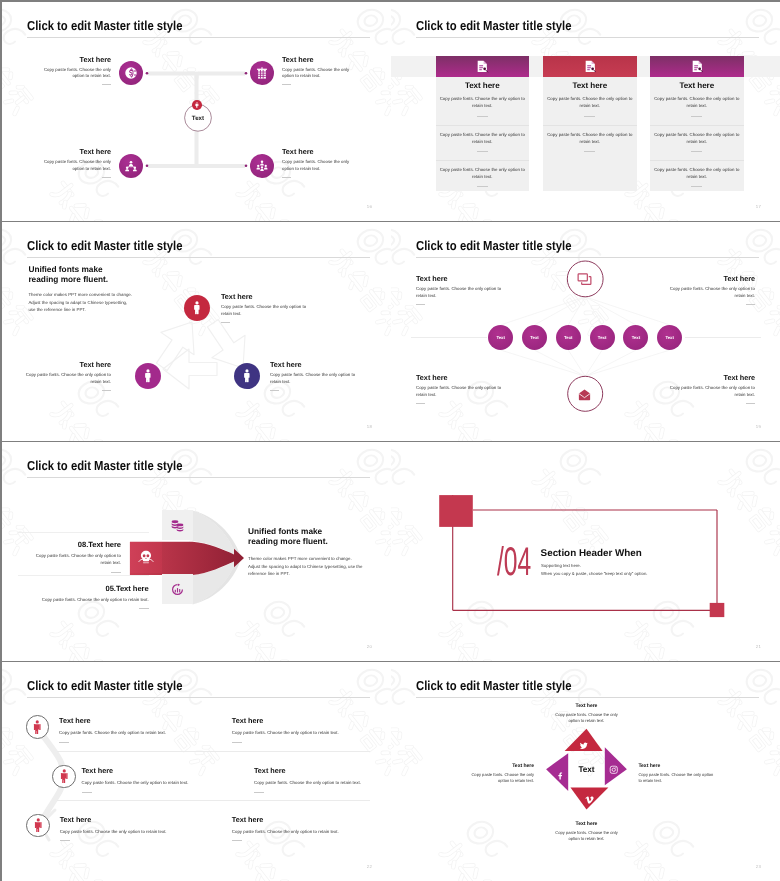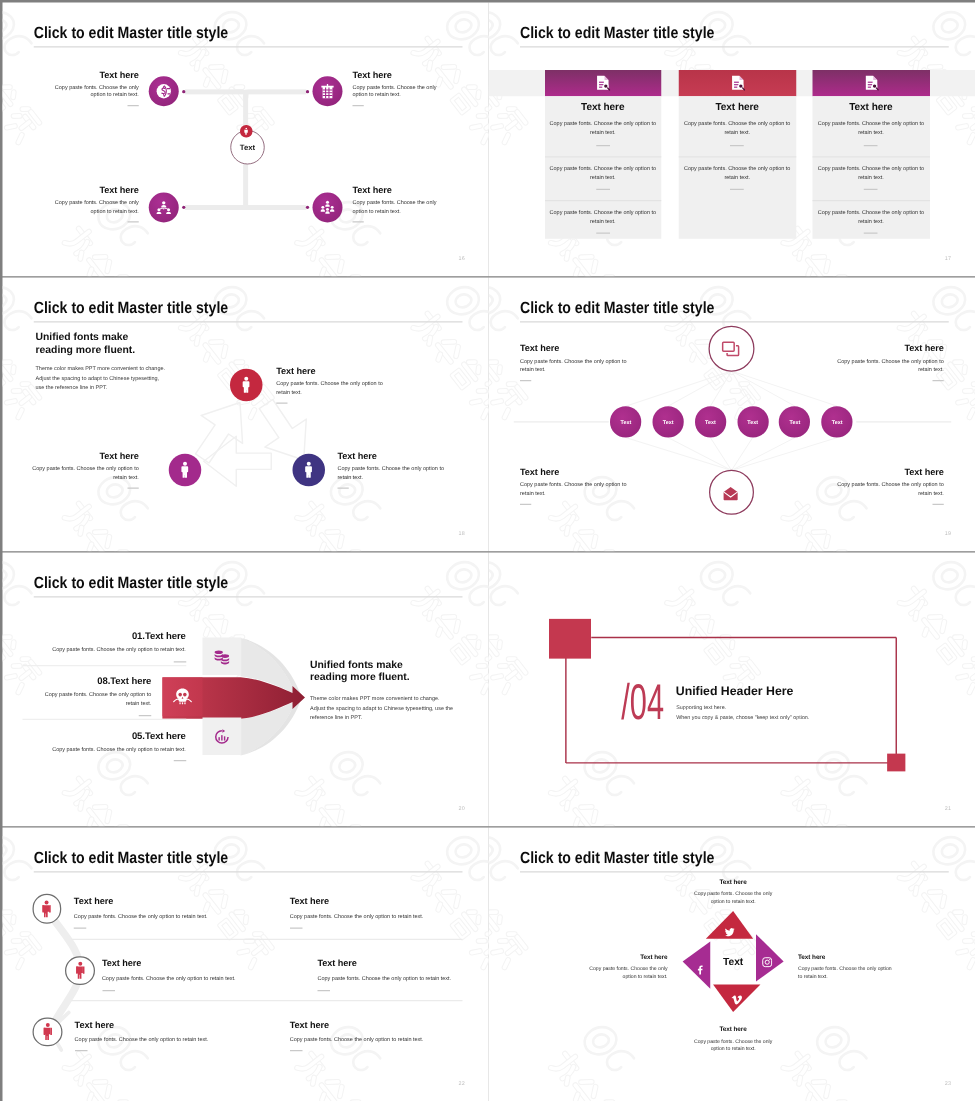--- a/index.html
+++ b/index.html
@@ -961,25 +961,20 @@
         </div>
         <div style="position:absolute;left:160px;top:132.1px;width:30.5px;height:30.3px;background:#f0f0f0;display:flex;align-items:center;justify-content:center;">
           <svg viewBox="0 0 24 24" width="15" height="15" fill="#a32a8c">
             <path d="M12 3.2a8.8 8.8 0 108.8 8.8h-1.9A6.9 6.9 0 1112 5.1z"></path>
             <path d="M12.6 2.2l3.6 2.2-3.6 2.2z"></path>
             <rect x="7.6" y="12.4" width="1.8" height="4.3"></rect>
             <rect x="11.1" y="9.8" width="1.8" height="6.9"></rect>
             <rect x="14.6" y="11.3" width="1.8" height="5.4"></rect>
           </svg>
         </div>
-        <div style="position:absolute;left:16.69999999999999px;top:62px;width:130px;text-align:right;">
-          <div class="th" style="font-size:7.6px">01.Text here</div>
-          <div class="bd" style="margin-top:4px">Copy paste fonts. Choose the only option to retain text.</div>
-          <div class="sep" style="width:10px;height:1px;margin:5px 0 0 auto;background:#c9c9c9;"></div>
-        </div>
         <div style="position:absolute;left:16px;top:90.2px;width:131px;height:1px;background:#efefef;"></div>
         <div style="position:absolute;left:25px;top:98px;width:94px;text-align:right;">
           <div class="th" style="font-size:7.6px">08.Text here</div>
           <div class="bd" style="margin-top:4px">Copy paste fonts. Choose the only option to retain text.</div>
           <div class="sep" style="width:10px;height:1px;margin:5px 0 0 auto;background:#c9c9c9;"></div>
         </div>
         <div style="position:absolute;left:16px;top:133px;width:131px;height:1px;background:#efefef;"></div>
         <div style="position:absolute;left:16.69999999999999px;top:141.5px;width:130px;text-align:right;">
           <div class="th" style="font-size:7.6px">05.Text here</div>
           <div class="bd" style="margin-top:4px">Copy paste fonts. Choose the only option to retain text.</div>
@@ -1112,21 +1107,21 @@
             <g stroke="#a93149" stroke-width="1.15" fill="none">
               <path d="M82 68 H326"></path>
               <path d="M326 68 V168.3"></path>
               <path d="M326 168.3 H61.7"></path>
               <path d="M61.7 168.3 V53.1"></path>
             </g>
             <rect x="48.2" y="53.1" width="33.6" height="31.8" fill="#c4384f"></rect>
             <rect x="318.7" y="160.9" width="14.6" height="14.2" fill="#c4384f"></rect>
           </svg></div>
         <div style="position:absolute;left:105.8px;top:100px;font-size:40px;font-weight:400;color:#bd3b55;line-height:1;transform:scaleX(.615);transform-origin:0 0;white-space:nowrap;">/04</div>
-        <div style="position:absolute;left:149.6px;top:105.5px;font-size:9.85px;font-weight:bold;color:#111;">Unified Header Here</div>
+        <div style="position:absolute;left:149.6px;top:105.5px;font-size:9.85px;font-weight:bold;color:#111;">Section Header When</div>
         <div style="position:absolute;left:150px;top:120.5px;font-size:4.3px;color:#3c3c3c;">Supporting text here.</div>
         <div style="position:absolute;left:150px;top:129px;font-size:4.3px;color:#3c3c3c;">When you copy &amp; paste, choose "keep text only" option.</div>
       </div>
       <div class="slide s7">
         <div class="wm"><svg class="wmsvg" width="389" height="219" viewBox="0 0 389 219">
             <defs>
               <g id="ocu">
                 <path d="M13 1.8 C6.4 2.6 1.6 8.6 1.6 15.6 C1.6 20.4 3.6 24.3 7.3 26.1 C11.2 28 15.7 26.8 19 23.4 C22.3 20 24 14.9 23.1 10 C22.3 5.3 18.4 1.2 13 1.8 Z" fill="none" stroke="#f4f4f4" stroke-width="2.1" stroke-linecap="round" stroke-linejoin="round"></path>
                 <path d="M13.3 8 C10 8.5 7.4 11.4 7.4 14.9 C7.4 17.2 8.4 18.9 10.1 19.8 C12 20.7 14.2 20.1 15.8 18.5 C17.4 16.9 18.2 14.3 17.8 11.9 C17.4 9.6 15.9 7.7 13.3 8 Z" fill="none" stroke="#f4f4f4" stroke-width="2.1" stroke-linecap="round" stroke-linejoin="round"></path>
                 <path d="M40 1.8 C33.6 1.2 28.8 4.8 27.3 10.2 C26 15 26.6 18.8 29.2 20.8 C31.8 22.8 35.5 22.4 37.6 20.1 C39.1 18.5 39.6 16.3 39.2 14.2" fill="none" stroke="#f4f4f4" stroke-width="2.1" stroke-linecap="round" stroke-linejoin="round"></path>

